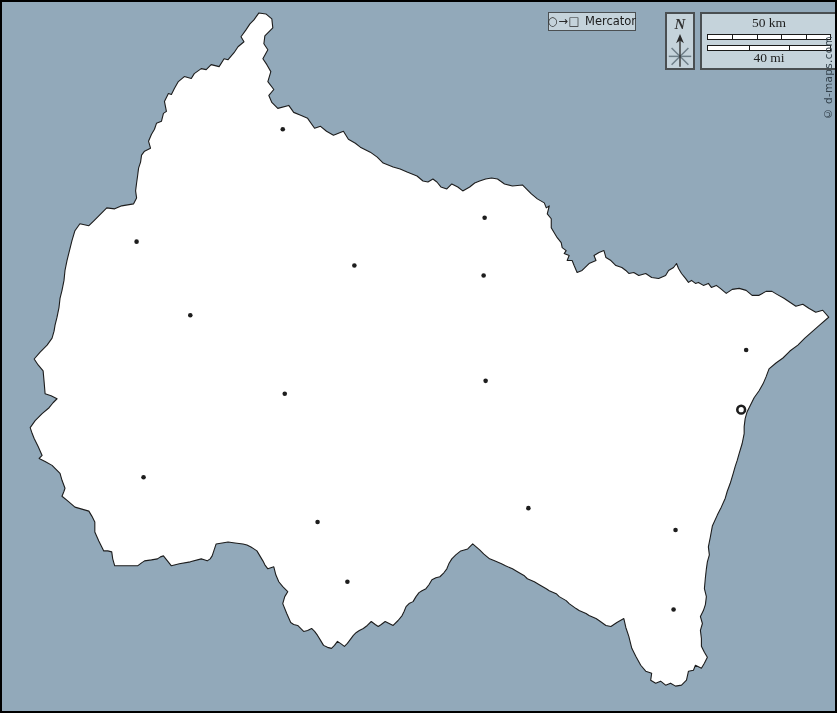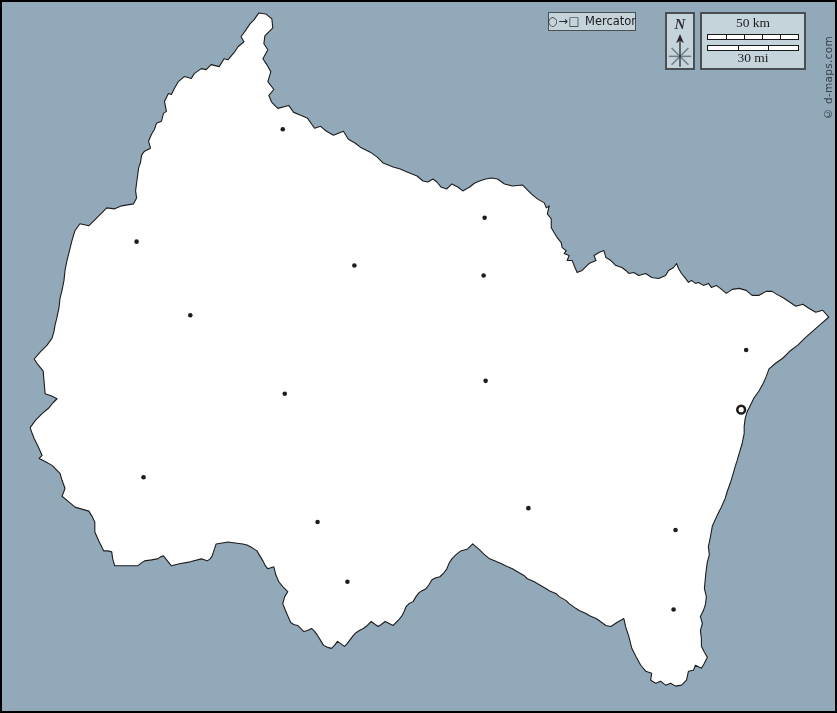--- a/index.html
+++ b/index.html
@@ -30,21 +30,21 @@
   
   #compass-box{
     left:663px; top:10px; width:30px; height:58px;
     display:flex; flex-direction:column; align-items:center; padding-top:2px;
   }
   #north-label{
     font-family:"Liberation Serif","DejaVu Serif",serif; font-style:italic;
     font-weight:700; font-size:15px; color:#333; line-height:1.1;
   }
   
-  #scale-box{left:698px; top:10px; width:106px; height:58px;}
+  #scale-box{left:698px; top:10px; width:138px; height:58px;}
   #scale-box .lbl{
     position:absolute; width:100%; text-align:center;
     font-family:"Liberation Serif","DejaVu Serif",serif; font-size:13.5px; color:#1e1e1e;
   }
   #km-label{top:1px;}
   #mi-label{bottom:2px;}
   .bar{position:absolute; left:5px; right:5px; height:4px; background:#fff; border:1px solid #1a1a1a;}
   #km-bar{top:20px;}
   #mi-bar{top:31px;}
   .bar .tick{position:absolute; top:0; width:1px; height:100%; background:#1a1a1a;}
@@ -104,18 +104,18 @@
     <div class="bar" id="km-bar">
         <div class="tick" style="left: 20%;"></div>
         <div class="tick" style="left: 40%;"></div>
         <div class="tick" style="left: 60%;"></div>
         <div class="tick" style="left: 80%;"></div>
       </div>
     <div class="bar" id="mi-bar">
         <div class="tick" style="left: 33.3333%;"></div>
         <div class="tick" style="left: 66.6667%;"></div>
       </div>
-    <div class="lbl" id="mi-label">30 mi</div>
+    <div class="lbl" id="mi-label">40 mi</div>
   </div>
 
   <div id="copyright">© d-maps.com</div>
 
 </div>
 
 </body></html>

